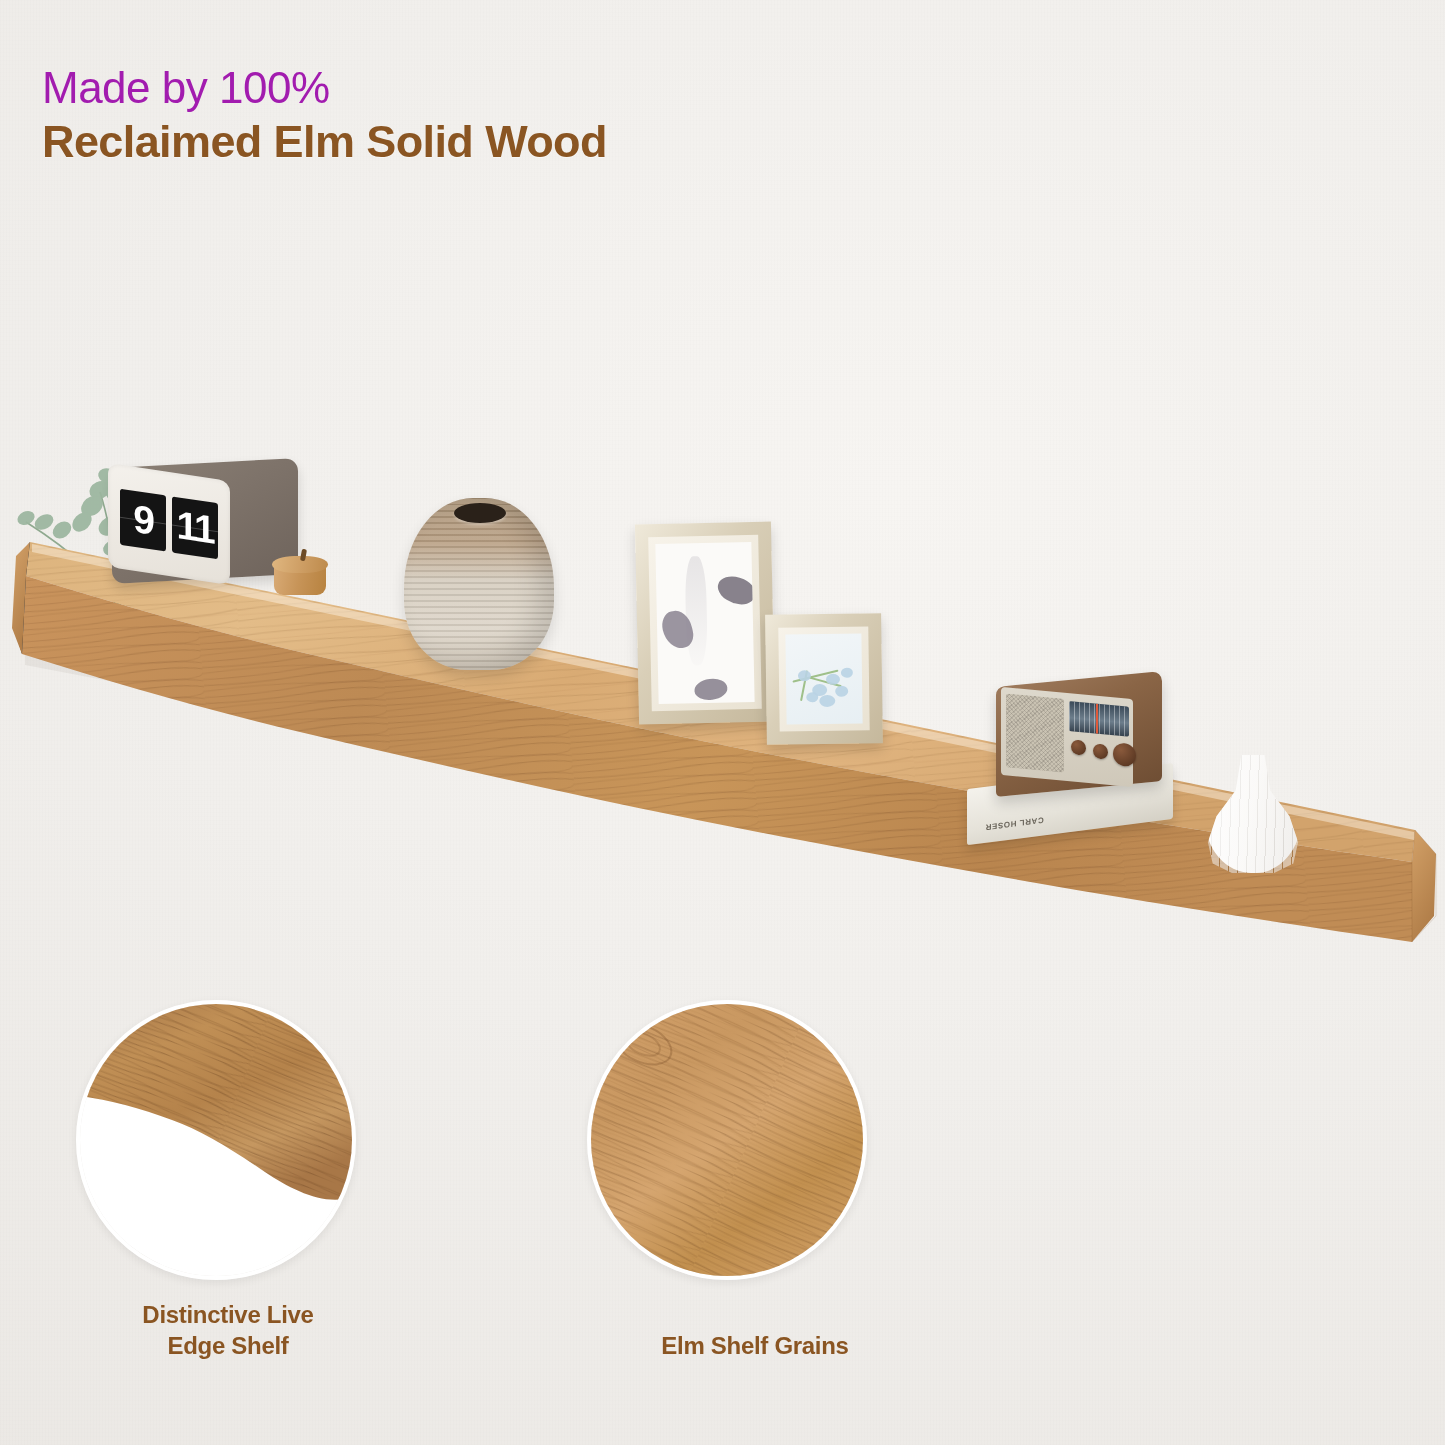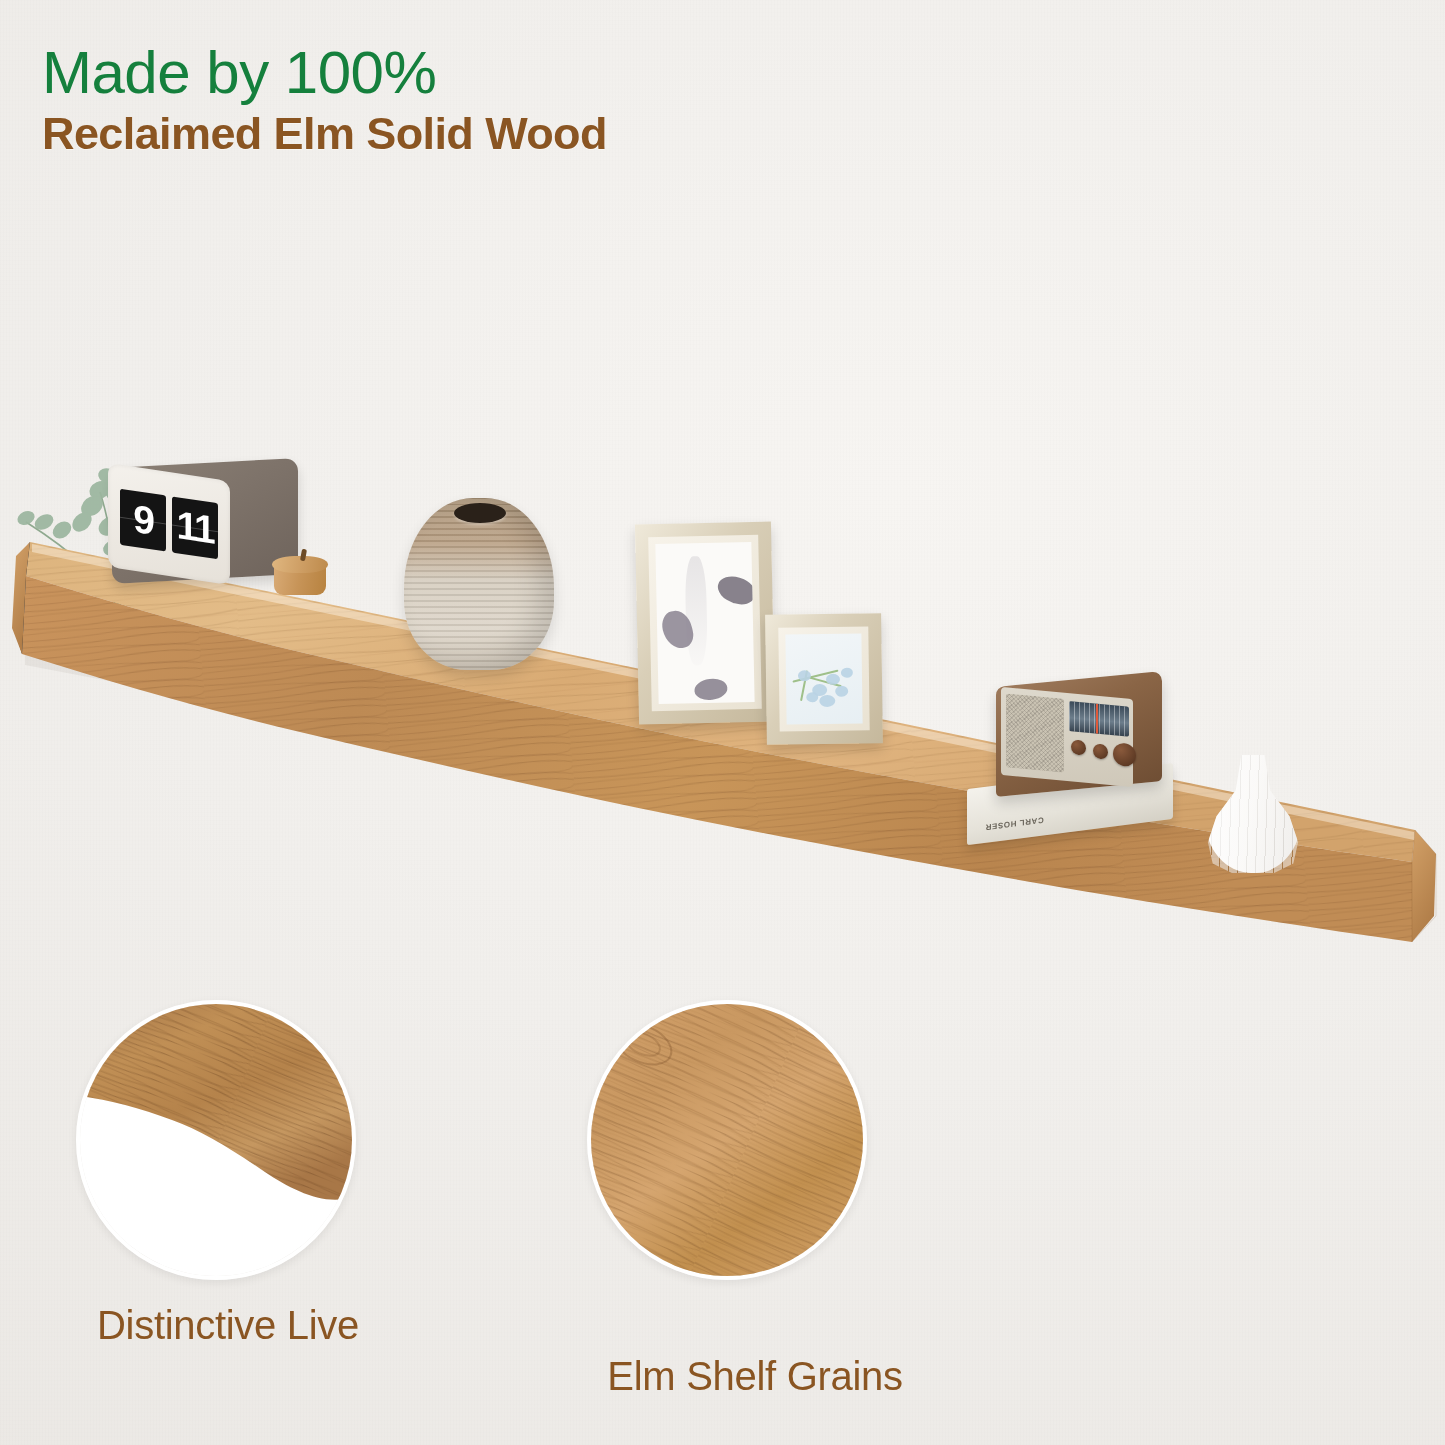--- a/index.html
+++ b/index.html
@@ -31,24 +31,25 @@
 
   
   .headline {
     position: absolute; left: 42px; top: 42px;
     width: 1100px;
     line-height: 1.02;
     white-space: nowrap;
   }
   .headline .l1 {
     display: block;
-    font-size: 60px;
+    font-size: 44px;
     font-weight: 400;
     letter-spacing: -0.5px;
-    color: #15803d;
+    color: #a21caf;
+    margin-top: 24px;
   }
   .headline .l2 {
     display: block;
     margin-top: 8px;
     font-size: 45px;
     font-weight: 700;
     letter-spacing: -0.6px;
     color: #8a5522;
     text-shadow: 0 1px 0 rgba(255,255,255,.45);
   }
@@ -285,22 +286,22 @@
     box-shadow: 0 3px 10px rgba(0,0,0,.07);
   }
   #detail-live { left: 76px; top: 1000px; }
   #detail-grain { left: 587px; top: 1000px; }
 
   .caption {
     position: absolute;
     top: 300px;
     width: 400px;
     text-align: center;
-    font-size: 40px;
-    font-weight: 400;
+    font-size: 24px;
+    font-weight: 700;
     line-height: 1.28;
     color: #8a5522;
     letter-spacing: -0.3px;
   }
   #detail-live .caption  { left: -48px; }
   #detail-grain .caption { left: -32px; }
 </style>
 </head>
 <body>
 
@@ -529,20 +530,21 @@
                  C 150,144 120,126 92,116
                  C 60,104 30,96 0,92 Z" fill="url(#liveWood)"></path>
         <path d="M 0,0 L 280,0 L 280,190
                  C 250,205 215,188 185,168
                  C 150,144 120,126 92,116
                  C 60,104 30,96 0,92 Z" fill="url(#liveGrain)"></path>
       </svg>
     </div>
     <div class="caption">
       <span>Distinctive Live</span><br>
+      <span>Edge Shelf</span>
     </div>
   </div>
 
   <div class="detail" id="detail-grain">
     <div class="circle">
       <svg width="280" height="280" viewBox="0 0 280 280">
         <defs>
           <linearGradient id="gWood" x1="0" y1="0" x2="0.7" y2="1">
             <stop offset="0%" stop-color="#ceа"></stop>
             <stop offset="0%" stop-color="#d2a06a"></stop>

